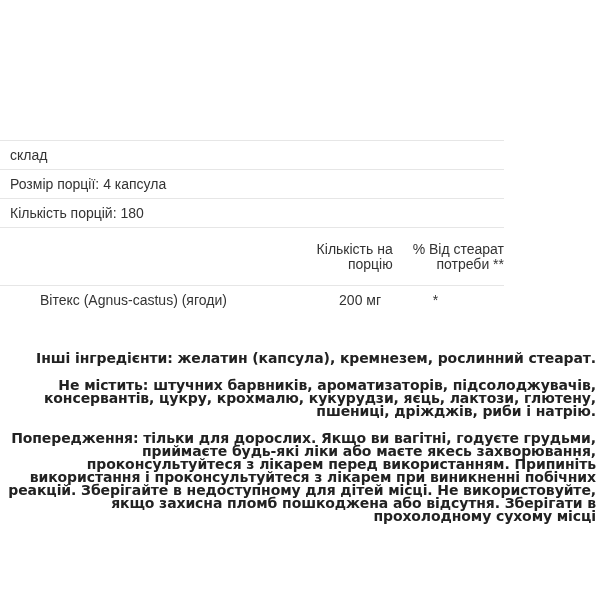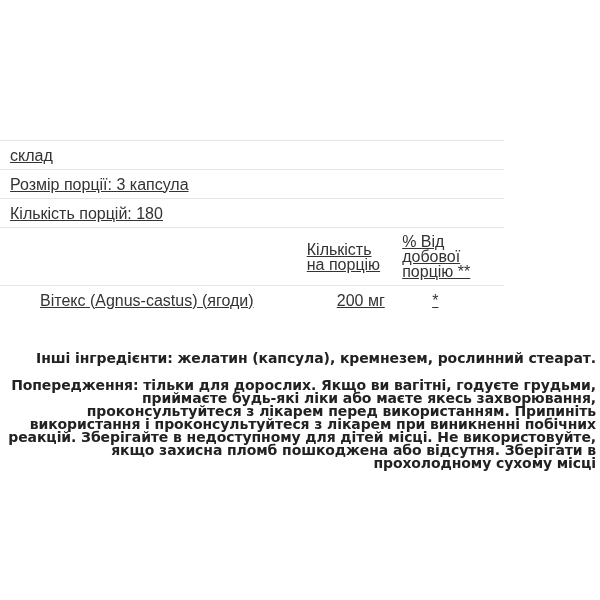--- a/index.html
+++ b/index.html
@@ -1,57 +1,58 @@
 <!DOCTYPE html>
 <html><head>
   <meta charset="utf-8">
   <style>
     html, body { margin: 0; padding: 0; background: #ffffff; }
     body { width: 600px; height: 600px; position: relative; overflow: hidden;
            font-family: "Liberation Sans", sans-serif; color: #333333; }
     .supp-table { position: absolute; left: 0; top: 140px; width: 504px;
-                  border-collapse: collapse; font-size: 16px; text-decoration: underline; }
+                  border-collapse: collapse; font-size: 14px; }
     .supp-table td { border-top: 1px solid #e6e6e6; padding: 0 0 0 10px;
                      vertical-align: middle; line-height: 15px; }
     .supp-table tr.last td { border-bottom: 1px solid #e6e6e6; }
     .row-simple td { height: 28px; }
-    .row-head td { height: 57px; }
+    .row-head td { height: 57px; text-align: right; }
     .row-item td { height: 28px; padding-left: 40px; }
     .col-name { width: 340px; }
     .col-amount { width: 64px; }
     .col-dv { width: 90px; }
     .row-head td.col-amount, .row-head td.col-dv { vertical-align: middle; }
     .notes { position: absolute; left: 6px; top: 352px; width: 590px;
              font-family: "DejaVu Sans", sans-serif; font-weight: bold;
              font-size: 14px; line-height: 13px; color: #222222; letter-spacing: -0.1px; text-align: right; }
     .notes p { margin: 0 0 14px 0; }
   </style>
 </head>
 <body>
 
 <table class="supp-table">
   <tbody>
     <tr class="row-simple">
       <td colspan="3">склад</td>
     </tr>
     <tr class="row-simple">
-      <td colspan="3">Розмір порції: 3 капсула</td>
+      <td colspan="3">Розмір порції: 4 капсула</td>
     </tr>
     <tr class="row-simple">
       <td colspan="3">Кількість порцій: 180</td>
     </tr>
     <tr class="row-head">
       <td class="col-name"></td>
       <td class="col-amount">Кількість на порцію</td>
-      <td class="col-dv">% Від добової порцію **</td>
+      <td class="col-dv">% Від стеарат потреби **</td>
     </tr>
     <tr class="row-item">
       <td class="col-name">Вітекс (Agnus-castus) (ягоди)</td>
       <td class="col-amount">200 мг</td>
       <td class="col-dv">*</td>
     </tr>
   </tbody>
 </table>
 
 <div class="notes">
   <p>Інші інгредієнти: желатин (капсула), кремнезем, рослинний стеарат.</p>
+  <p>Не містить: штучних барвників, ароматизаторів, підсолоджувачів, консервантів, цукру, крохмалю, кукурудзи, яєць, лактози, глютену, пшениці, дріжджів, риби і натрію.</p>
   <p>Попередження: тільки для дорослих. Якщо ви вагітні, годуєте грудьми, приймаєте будь-які ліки або маєте якесь захворювання, проконсультуйтеся з лікарем перед використанням. Припиніть використання і проконсультуйтеся з лікарем при виникненні побічних реакцій. Зберігайте в недоступному для дітей місці. Не використовуйте, якщо захисна пломб пошкоджена або відсутня. Зберігати в прохолодному сухому місці</p>
 </div>
 
 </body></html>

